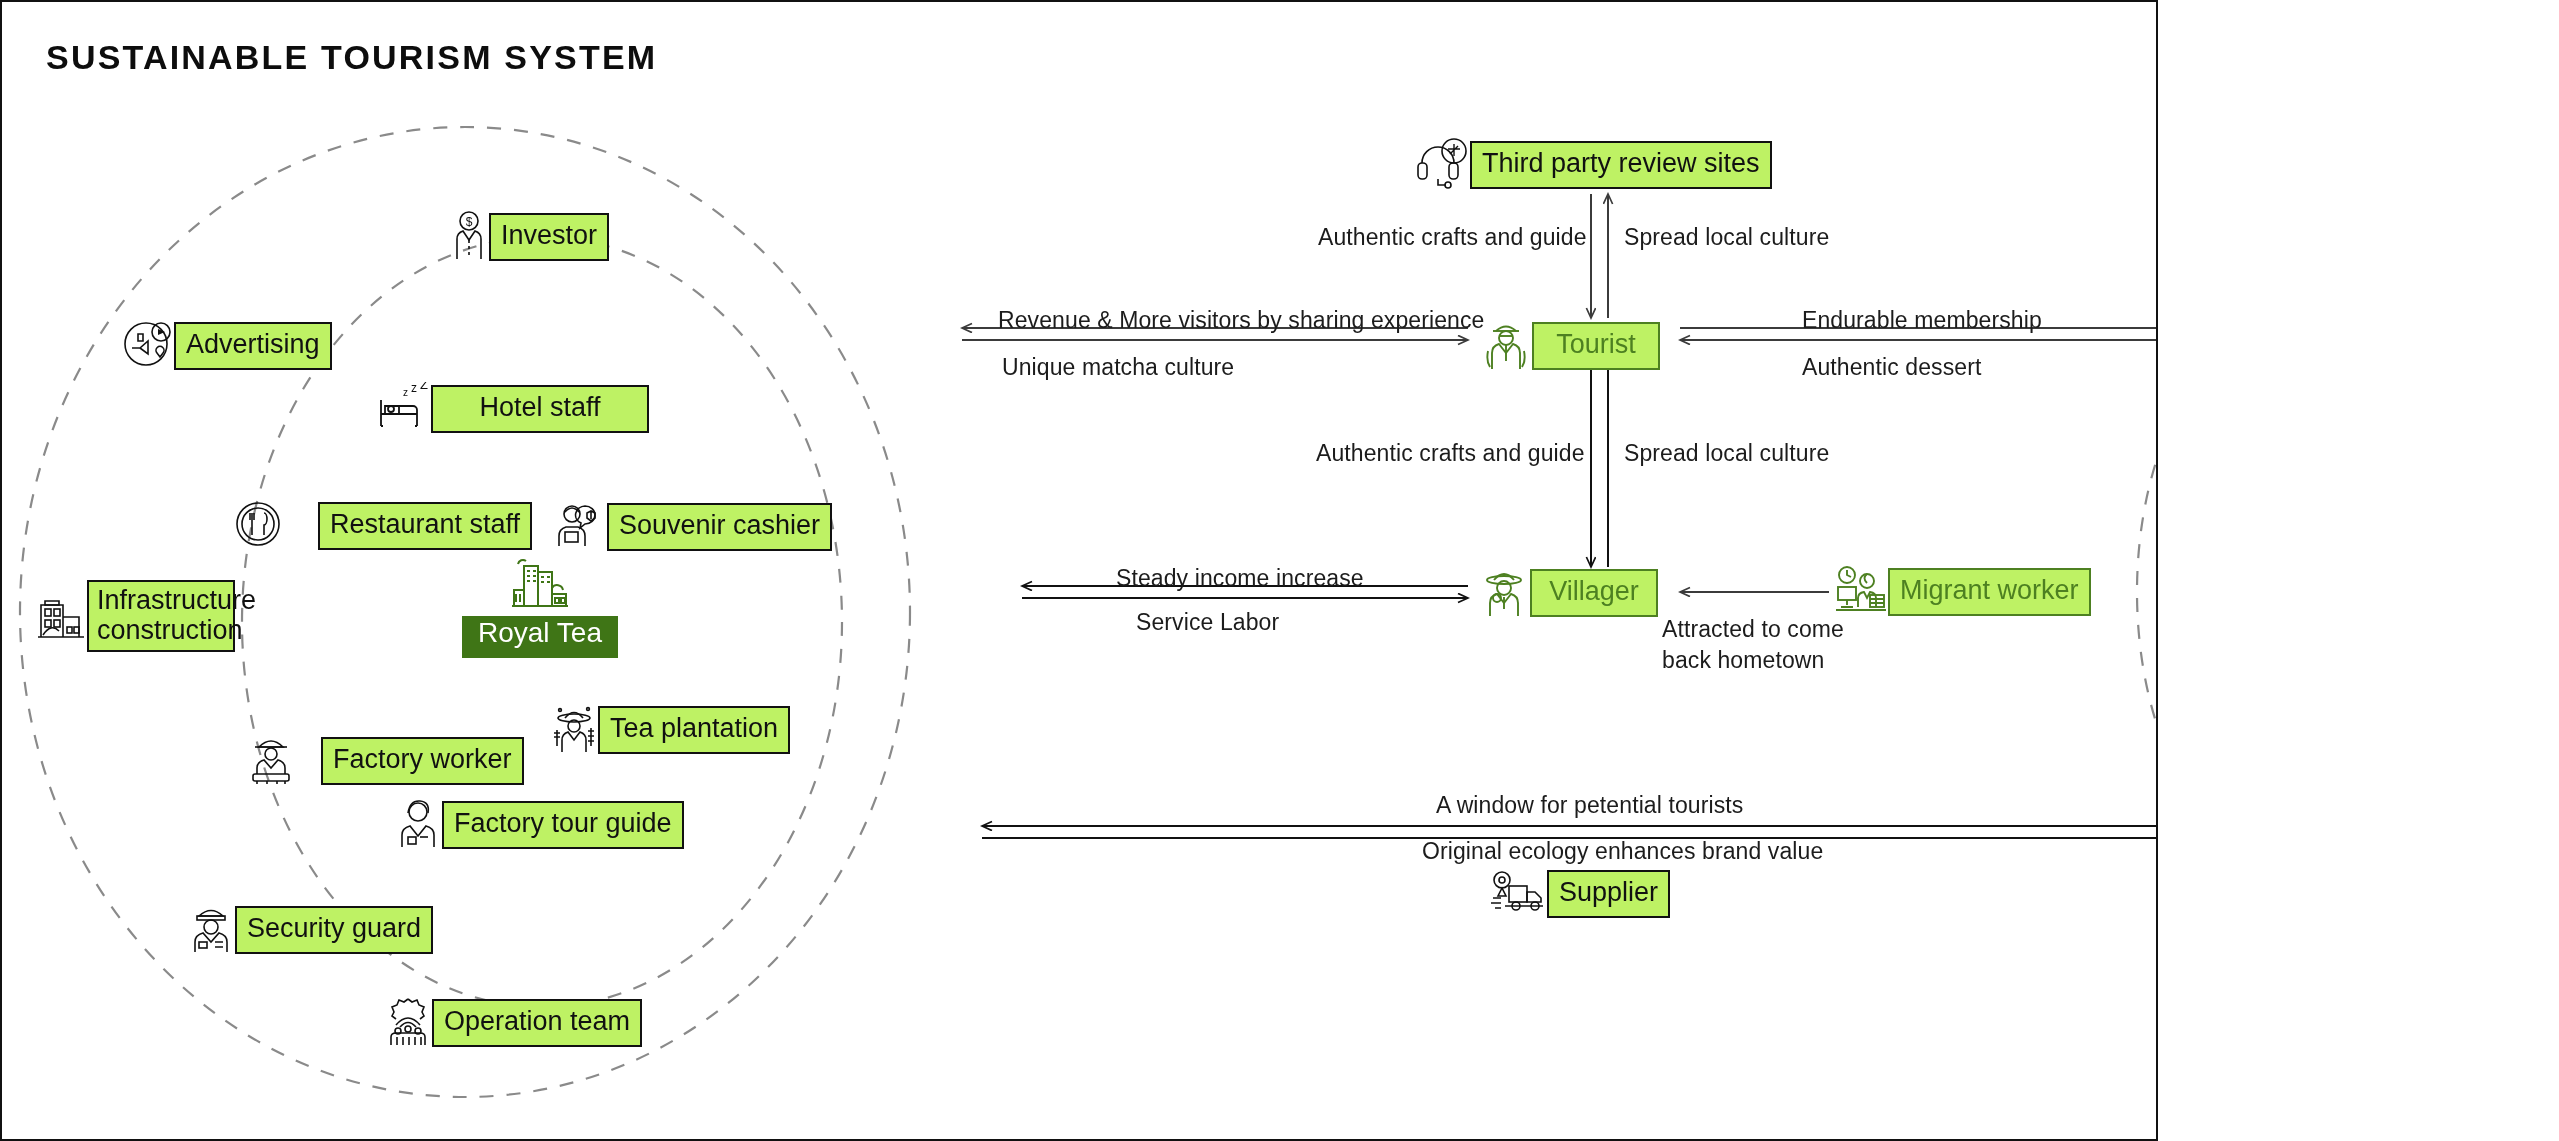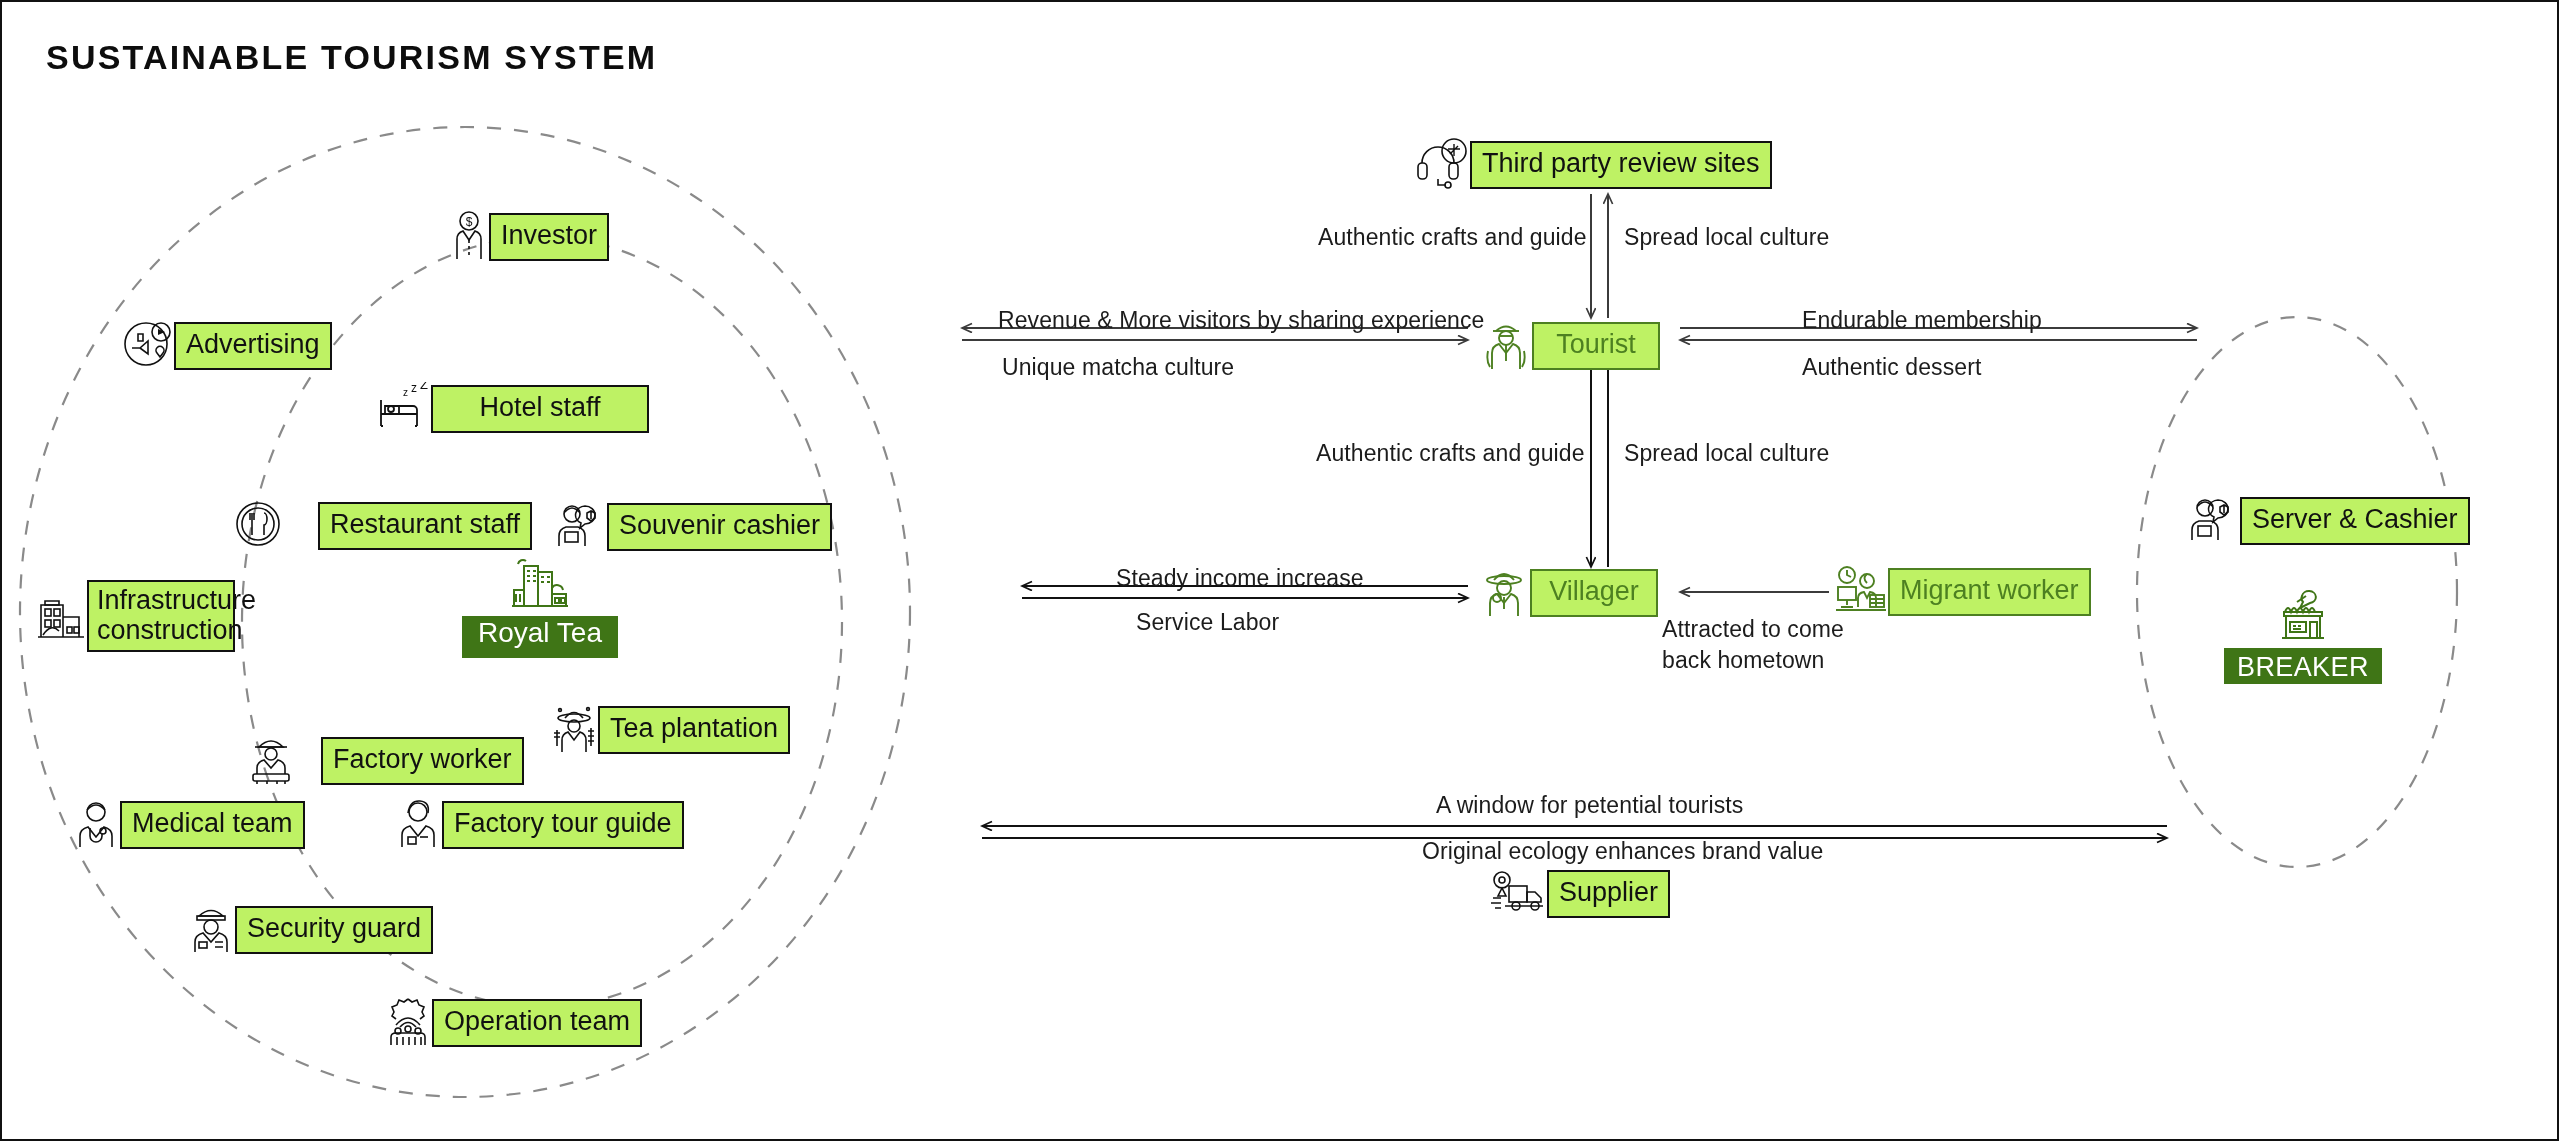--- a/index.html
+++ b/index.html
@@ -3,21 +3,21 @@
 <meta charset="utf-8">
 <style>
   * { box-sizing: border-box; }
   html, body {
     margin: 0; padding: 0;
     background: #ffffff;
     font-family: "Liberation Sans", sans-serif;
   }
   #canvas {
     position: relative;
-    width: 2559px;
+    width: 2158px;
     height: 1141px;
     background: #ffffff;
     border: 2px solid #111111;
     overflow: hidden;
   }
   #svg-layer {
     position: absolute;
     left: 0; top: 0;
     width: 2559px;
     height: 1141px;
@@ -252,34 +252,20 @@
         <path d="M7 28 v16 M4 31 h6 M4 35 h6"></path>
         <path d="M41 26 v18 M38 29 h6 M38 34 h6 M38 39 h6"></path>
         <circle cx="10" cy="8" r="1.4"></circle>
             <circle cx="38" cy="7" r="1.4"></circle>
           </g>
         </svg>
     </span>
     <span class="lbl">Tea plantation</span>
   </div>
 
-  <div class="abs node" style="left:70px; top:795px;">
-    <span class="ic">
-      <svg width="48" height="52" viewBox="0 0 48 52">
-          <g fill="none" stroke="#111" stroke-width="1.6">
-        <circle cx="24" cy="15" r="9"></circle>
-            <path d="M15 13 q9 -10 18 0"></path>
-        <path d="M8 50 v-11 q0 -7 8 -9 l8 10 8 -10 q8 2 8 9 v11"></path>
-        <path d="M18 31 v8 a6 6 0 0 0 12 0 v-3"></path>
-            <circle cx="31" cy="34" r="3"></circle>
-          </g>
-        </svg>
-    </span>
-    <span class="lbl">Medical team</span>
-  </div>
 
   <div class="abs node" style="left:392px; top:795px;">
     <span class="ic">
       <svg width="48" height="52" viewBox="0 0 48 52">
           <g fill="none" stroke="#111" stroke-width="1.6">
         <circle cx="24" cy="15" r="9"></circle>
             <path d="M14 16 q2 -13 12 -12 q10 1 8 12"></path>
         <path d="M8 50 v-12 q0 -7 8 -9 l8 10 8 -10 q8 2 8 9 v12"></path>
         <rect x="14" y="40" width="8" height="7"></rect>
             <path d="M26 40 h8"></path>

